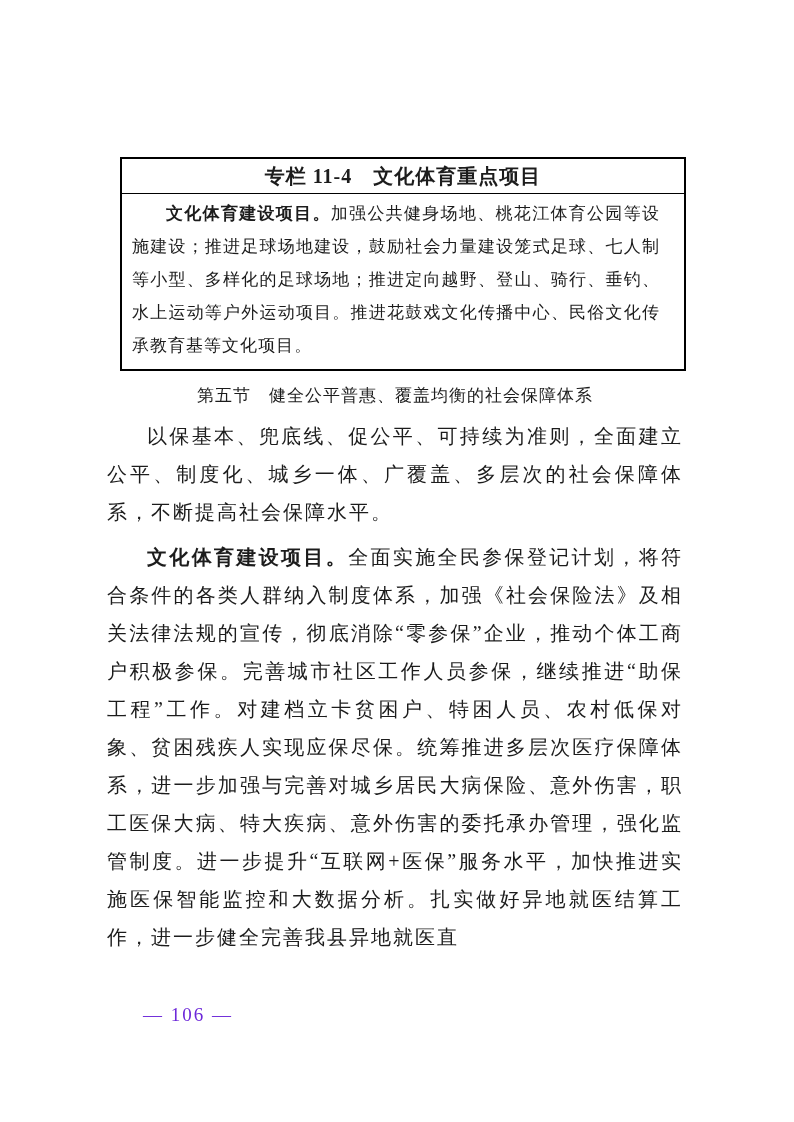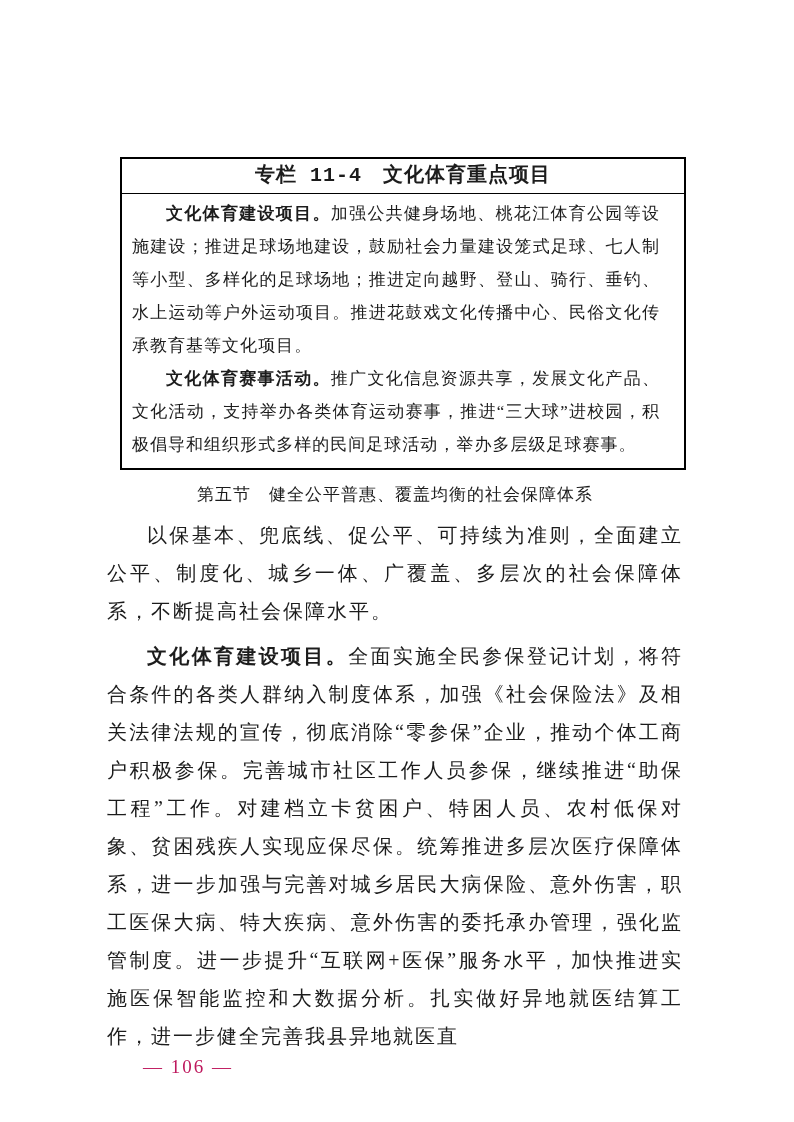--- a/index.html
+++ b/index.html
@@ -23,21 +23,21 @@
     width:566px;
     border:2px solid #000;
     box-sizing:border-box;
   }
   .callout-title{
     text-align:center;
     font-weight:bold;
     font-size:20px;
     line-height:34px;
     border-bottom:1.5px solid #000;
-    font-family:Liberation Mono, monospace;
+    font-family:Liberation Serif, serif;
     letter-spacing:1px;
   }
   .callout-body{
     padding:3px 24px 7px 10px;
   }
   .callout-body p{
     margin:0;
     font-size:17px;
     line-height:33px;
     text-indent:2em;
@@ -61,37 +61,36 @@
     margin:7px;
     font-size:20px;
     line-height:38px;
     text-indent:2em;
     text-align:justify;
     letter-spacing:0.10em;
   }
   
   .page-number{
     position:absolute;
-    left:143px;top:1056px;
+    left:143px;top:1004px;
     font-size:19px;
-    color:#be185d;
+    color:#6d28d9;
     letter-spacing:2px;
   }
 </style>
 </head>
 <body>
 
 <div class="page">
   <div class="content">
 
     <div class="callout">
       <div class="callout-title">专栏 11-4　文化体育重点项目</div>
       <div class="callout-body">
         <p><span class="lead">文化体育建设项目。</span><span>加强公共健身场地、桃花江体育公园等设施建设；推进足球场地建设，鼓励社会力量建设笼式足球、七人制等小型、多样化的足球场地；推进定向越野、登山、骑行、垂钓、水上运动等户外运动项目。推进花鼓戏文化传播中心、民俗文化传承教育基等文化项目。</span></p>
-        <p><span class="lead">文化体育赛事活动。</span><span>推广文化信息资源共享，发展文化产品、文化活动，支持举办各类体育运动赛事，推进“三大球”进校园，积极倡导和组织形式多样的民间足球活动，举办多层级足球赛事。</span></p>
       </div>
     </div>
 
     <h2 class="section-heading">第五节　健全公平普惠、覆盖均衡的社会保障体系</h2>
 
     <p class="body-par"><span>以保基本、兜底线、促公平、可持续为准则，全面建立公平、制度化、城乡一体、广覆盖、多层次的社会保障体系，不断提高社会保障水平。</span></p>
 
     <p class="body-par"><span class="lead">文化体育建设项目。</span><span>全面实施全民参保登记计划，将符合条件的各类人群纳入制度体系，加强《社会保险法》及相关法律法规的宣传，彻底消除“零参保”企业，推动个体工商户积极参保。完善城市社区工作人员参保，继续推进“助保工程”工作。对建档立卡贫困户、特困人员、农村低保对象、贫困残疾人实现应保尽保。统筹推进多层次医疗保障体系，进一步加强与完善对城乡居民大病保险、意外伤害，职工医保大病、特大疾病、意外伤害的委托承办管理，强化监管制度。进一步提升“互联网+医保”服务水平，加快推进实施医保智能监控和大数据分析。扎实做好异地就医结算工作，进一步健全完善我县异地就医直</span></p>
 
   </div>

